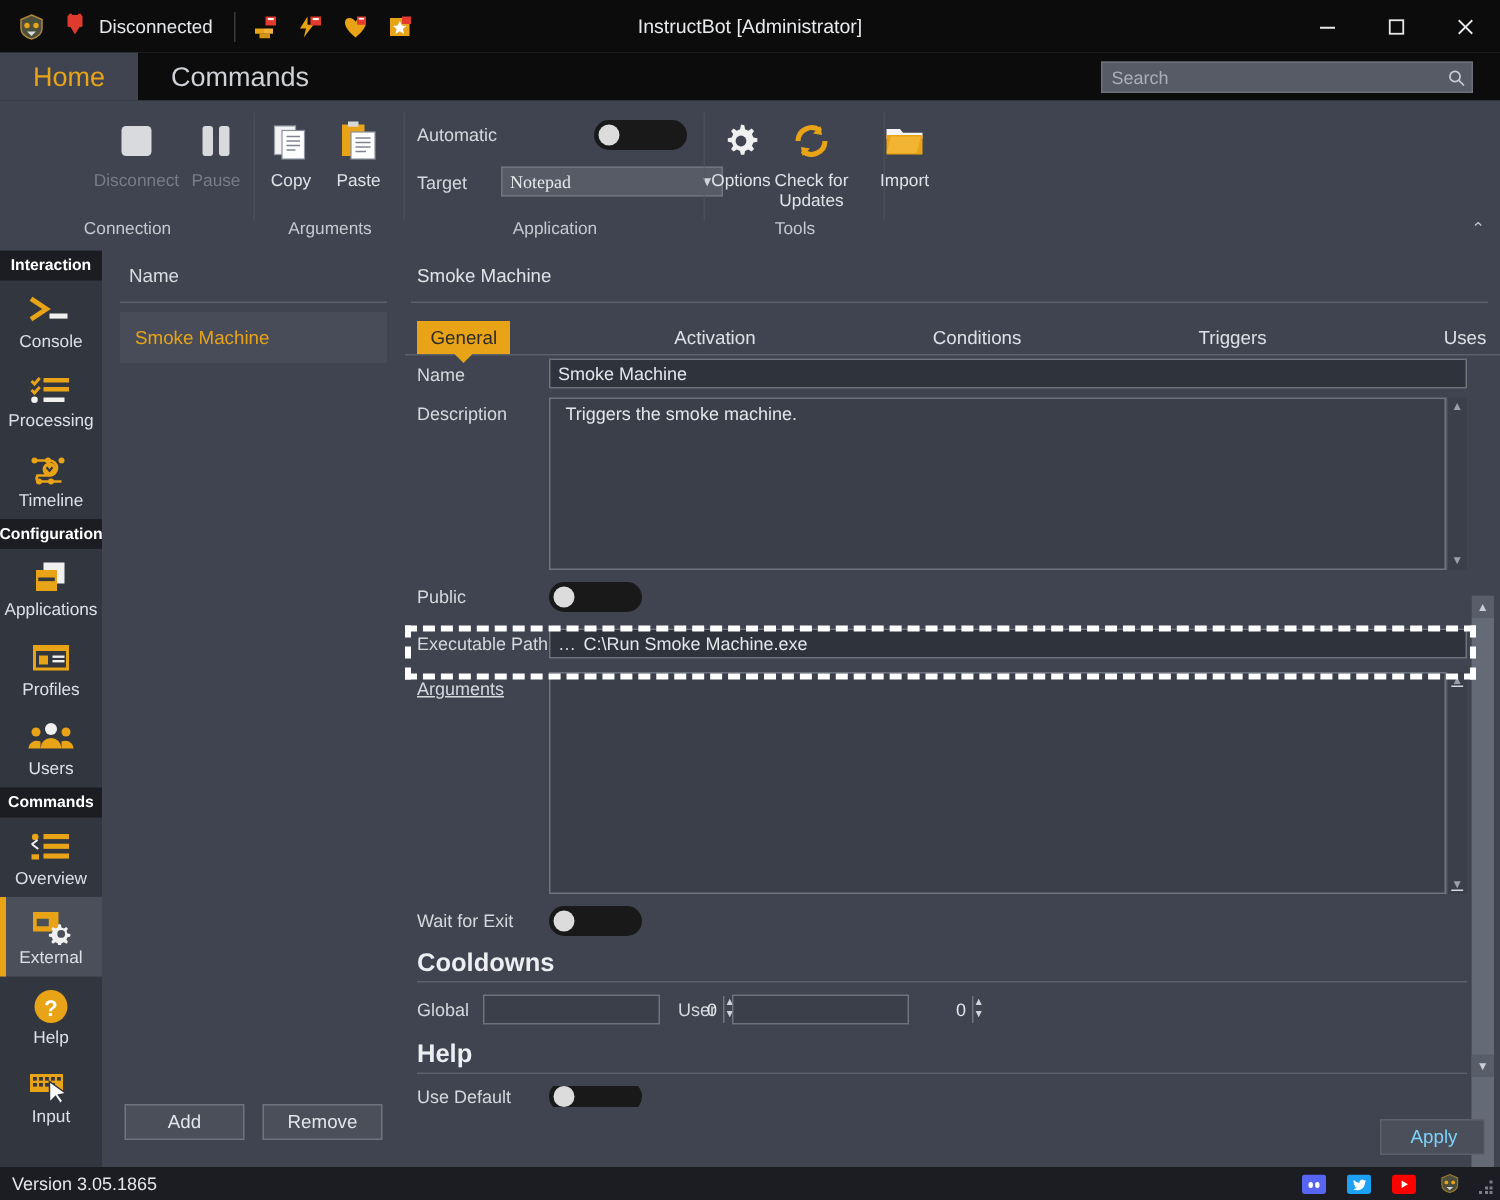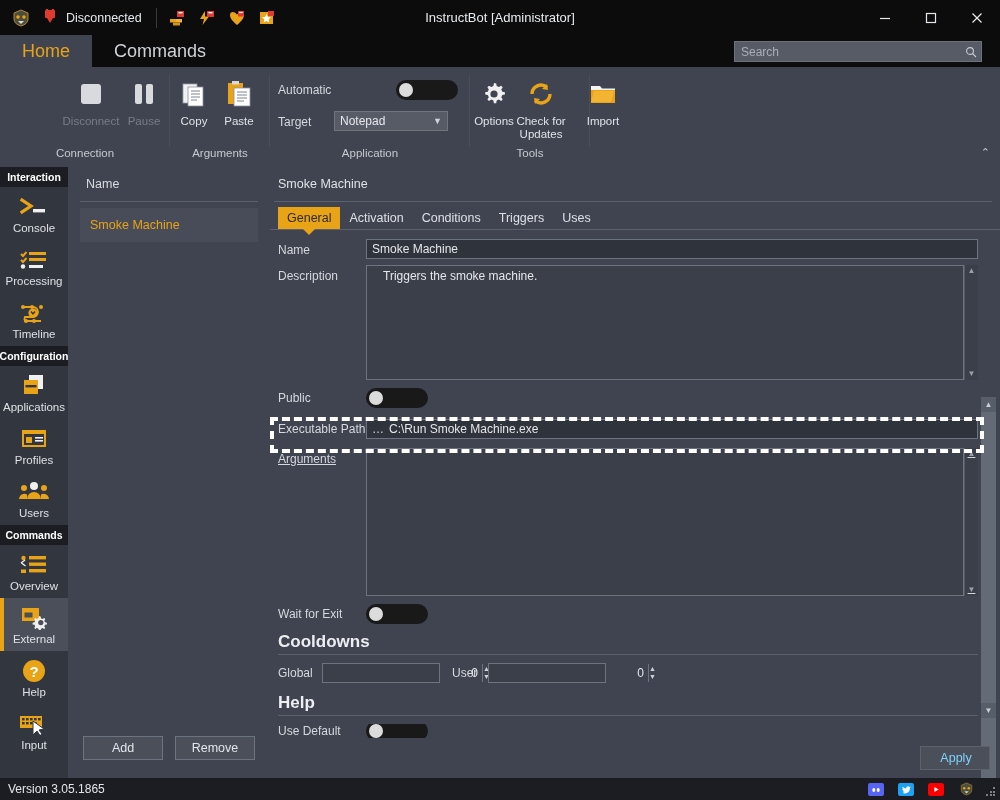--- a/index.html
+++ b/index.html
@@ -154,21 +154,21 @@
   
   .detail {
     position:absolute; left:270px; top:167px; right:0; bottom:22px;
     background:#3f4450;
   }
   .detail-title {
     height:34px; display:flex; align-items:center; padding-left:8px;
     font-size:12.5px; color:#dfe2e7;
   }
   .detail-title-line { height:1px; background:#5b606b; margin:0 8px 0 4px; }
-  .tabs { display:flex; margin:5px 0 0 8px; position:relative; height:22px; }
+  .tabs { display:flex; margin:12px 0 0 8px; position:relative; height:22px;justify-content:space-between; }
   .tab {
     height:22px; padding:0 9px; display:flex; align-items:center;
     font-size:12.5px; color:#dde0e5; position:relative;
   }
   .tab.active { background:#e8a317; color:#2b2b2b; }
   .tab.active::after {
     content:''; position:absolute; left:50%; margin-left:-6px; bottom:-6px;
     border-left:6px solid transparent; border-right:6px solid transparent;
     border-top:6px solid #e8a317;
   }
@@ -177,21 +177,21 @@
   .form { position:absolute; left:8px; right:22px; top:72px; bottom:38px; }
   .frow { display:flex; align-items:flex-start; margin-bottom:6px; }
   .flabel { width:88px; flex:0 0 88px; font-size:12px; color:#d5d8dd; padding-top:4px; }
   .finput {
     flex:1; height:20px; background:#2f333b; border:1px solid #6e7380;
     color:#e4e6ea; font-size:12px; padding-left:5px;
     font-family:"Liberation Sans", sans-serif; outline:none;
   }
   .ftext {
     flex:1; background:#3a3f49; border:1px solid #6e7380;
-    color:#e4e6ea; font-size:12px; padding:3px 16px; resize:none;
+    color:#e4e6ea; font-size:12px; padding:3px 10px; resize:none;
     font-family:"Liberation Sans", sans-serif; outline:none;
     position:relative;
   }
   .textwrap { flex:1; position:relative; display:flex; }
   .mini-sb {
     width:14px; background:#3a3f49; border-left:1px solid #555a64;
     display:flex; flex-direction:column; justify-content:space-between;
     align-items:center; padding:2px 0;
   }
   .mini-arrow { color:#9a9fa9; font-size:8px; line-height:8px; }
@@ -403,21 +403,21 @@
       <div class="gtitle">Arguments</div>
       <div class="gdiv"></div>
     </div>
 
     <div class="rgroup" style="left:270px; width:200px;">
       <div style="position:absolute; left:8px; top:16px; font-size:12px;">Automatic</div>
       <div class="toggle" style="position:absolute; left:126px; top:13px;">
         <span class="knob"></span>
       </div>
       <div style="position:absolute; left:8px; top:48px; font-size:12px;">Target</div>
-      <div class="combo" style="position:absolute; left:64px; top:44px; width:114px;">
+      <div class="combo" style="position:absolute; left:64px; top:44px; width:148px;font-family:Liberation Serif, serif;">
         <span>Notepad</span>
         <span class="caret">▼</span>
       </div>
       <div class="gtitle">Application</div>
       <div class="gdiv"></div>
     </div>
 
     <div class="rgroup" style="left:470px; width:120px;">
       <div class="rbtn" style="left:0px; width:48px;">
         <div class="ic">

